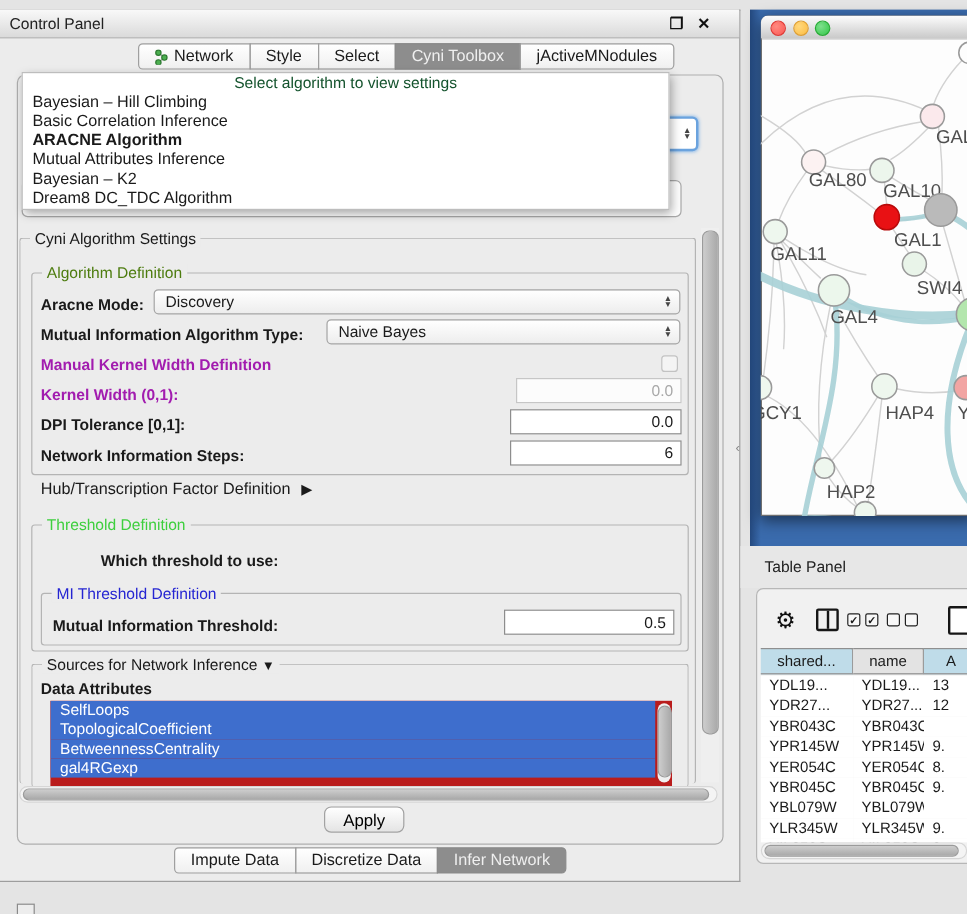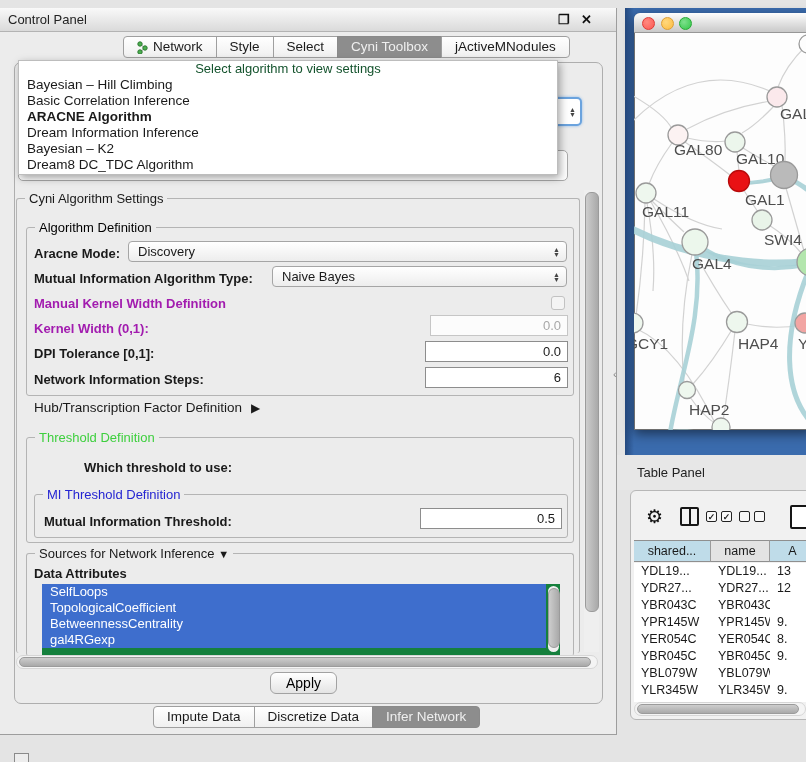--- a/index.html
+++ b/index.html
@@ -8,40 +8,40 @@
   .abs{position:absolute;}
   
   .cp-window{left:0;top:8px;width:616px;height:725px;background:#ececec;border:1px solid #9d9d9d;border-left:none;}
   .cp-titlebar{left:0;top:8px;width:616px;height:23px;background:linear-gradient(#f9f9f9,#dadada);border-bottom:1px solid #b3b3b3;}
   .cp-title{left:8px;top:12px;font-size:13px;color:#222;}
   .win-ctl{top:12px;font-weight:bold;font-size:13px;color:#111;cursor:default;}
   
   .tabrow{display:flex;height:22px;}
   .tab{height:20px;line-height:20px;padding:0 13px;background:linear-gradient(#ffffff,#f0f0f0);
        border:1px solid #9f9f9f;margin-left:-1px;font-size:13.5px;white-space:nowrap;display:flex;align-items:center;gap:5px;}
-  .tab:first-child{border-radius:4px 0 0 4px;margin-left:8px;}
+  .tab:first-child{border-radius:4px 0 0 4px;margin-left:0;}
   .tab:last-child{border-radius:0 4px 4px 0;}
   .tab.sel{background:#8d8d8d;color:#efefef;border-color:#8a8a8a;}
   
   .content-panel{left:14px;top:62px;width:587px;height:640px;background:#ececec;border:1px solid #aeaeae;border-radius:7px;}
   
   .fs{border:1px solid #b4b4b4;border-radius:3px;}
   .fs-legend{position:absolute;top:-8px;left:8px;background:#ececec;padding:0 4px;font-size:13px;white-space:nowrap;}
   .lbl{font-size:13px;font-weight:bold;white-space:nowrap;}
   .lbl.dis{color:#a21caf;}
   
   .combo{background:linear-gradient(#ffffff,#ededed);border:1px solid #a5a5a5;border-radius:4px;height:21px;
          display:flex;align-items:center;padding-left:9px;font-size:13px;box-sizing:border-box;}
   .combo .spin{margin-left:auto;margin-right:6px;display:flex;flex-direction:column;line-height:5px;font-size:7px;color:#444;}
   .tf{border:1px solid #8d8d8d;background:#fff;height:21px;box-sizing:border-box;font-size:13px;
       display:flex;align-items:center;justify-content:flex-end;padding-right:6px;}
   .tf.dis{border-color:#c6c6c6;background:#fcfcfc;color:#a8a8a8;}
   .chk{width:12px;height:12px;border:1px solid #c2c2c2;border-radius:3px;background:#f4f4f4;}
   
-  .dlist{background:#15803d;overflow:hidden;}
+  .dlist{background:#b91c1c;overflow:hidden;}
   .dlist-item{height:16px;line-height:16px;padding-left:8px;background:#3e6ecd;color:#fff;font-size:13px;white-space:nowrap;}
   
   .sb-thumb{background:linear-gradient(90deg,#cdcdcd,#a9a9a9);border-radius:6px;border:1px solid #9b9b9b;}
   .sb-thumb-h{background:linear-gradient(#cdcdcd,#a9a9a9);border-radius:6px;border:1px solid #9b9b9b;}
   .sb-track-h{background:#f4f4f4;border:1px solid #d6d6d6;border-radius:7px;}
   
   .popup{left:18px;top:60px;width:538px;background:#fff;border:1px solid #bdbdbd;z-index:60;
          box-shadow:2px 3px 8px rgba(0,0,0,.35);padding-bottom:1px;}
   .popup-head{height:16px;line-height:16px;text-align:center;color:#14532d;font-size:13px;}
   .popup-item{height:16px;line-height:16px;padding-left:8px;font-size:13.5px;white-space:nowrap;}
@@ -108,38 +108,38 @@
   <div class="abs content-panel"></div>
 
   <div class="abs combo-under"></div>
 
   <div class="abs popup">
     <div class="popup-head">Select algorithm to view settings</div>
     <div id="popup-items">
         <div class="popup-item">Bayesian – Hill Climbing</div>
         <div class="popup-item">Basic Correlation Inference</div>
         <div class="popup-item bold">ARACNE Algorithm</div>
-        <div class="popup-item">Dream Information Inference</div>
+        <div class="popup-item">Mutual Attributes Inference</div>
         <div class="popup-item">Bayesian – K2</div>
         <div class="popup-item">Dream8 DC_TDC Algorithm</div>
       </div>
   </div>
   <div class="abs combo-sliver">
     <span class="spin" style="margin-right:4px;display:flex;flex-direction:column;line-height:5px;font-size:7px;color:#444;">
         <span>▲</span>
         <span>▼</span>
       </span>
   </div>
 
   <div class="abs fs" style="left:16px;top:198px;width:562px;height:454px;border-bottom:none;">
     <span class="fs-legend">Cyni Algorithm Settings</span>
   </div>
 
   <div class="abs fs" style="left:26px;top:227px;width:546px;height:167px;">
-    <span class="fs-legend" style="color:#000000;">Algorithm Definition</span>
+    <span class="fs-legend" style="color:#4d7c0f;">Algorithm Definition</span>
   </div>
   <div class="abs lbl" style="left:34px;top:246px;">Aracne Mode:</div>
   <div class="abs combo" style="left:128px;top:241px;width:439px;">
     <span>Discovery</span>
     <span class="spin">
         <span>▲</span>
         <span>▼</span>
       </span>
   </div>
   <div class="abs lbl" style="left:34px;top:271px;">Mutual Information Algorithm Type:</div>

